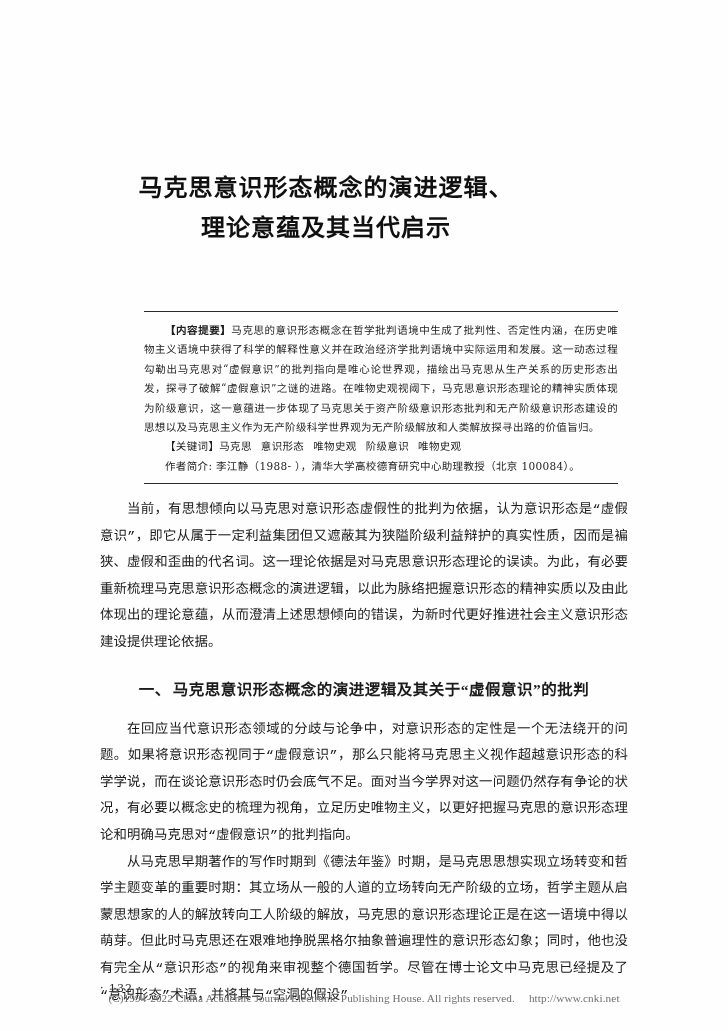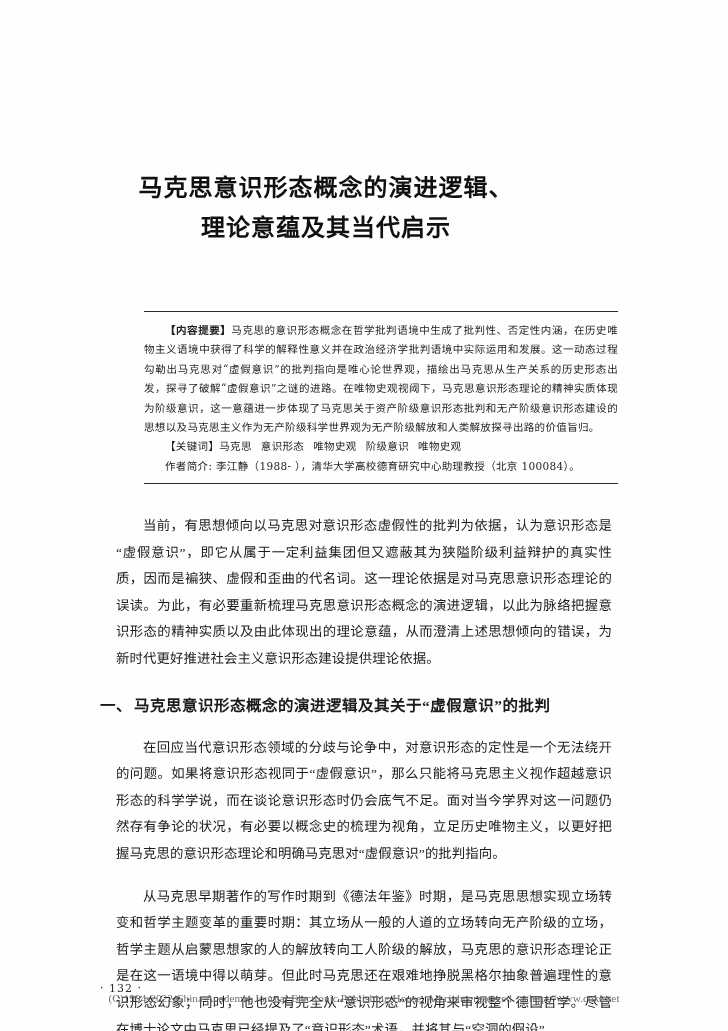--- a/index.html
+++ b/index.html
@@ -99,37 +99,37 @@
   }
 
   
   .body-col {
     position: absolute;
     top: 497px;
     left: 100px;
     width: 528px;
   }
   .body-para {
-    font-family: Liberation Serif, serif;
+    font-family: Liberation Mono, monospace;
     font-size: 13.4px;
     line-height: 26.6px;
     text-align: justify;
     text-justify: inter-ideograph;
     text-indent: 27px;
-    margin: 16px;
+    margin: 0;
     color: #1b1b1b;
     letter-spacing: 0.1px;
   }
   .section-head {
     font-family: "Liberation Serif", "DejaVu Serif", serif;
     font-size: 15.5px;
     line-height: 26px;
     color: #1b1b1b;
     margin: 20px 0 14px 0;
-    text-align: left;
+    text-align: center;
     letter-spacing: 0.5px;
   }
   .section-head .num {
     margin-right: 2px;
   }
   .sub-head {
     font-family: "DejaVu Sans", "Liberation Sans", sans-serif;
     font-size: 12.6px;
     font-weight: 700;
     line-height: 26px;

